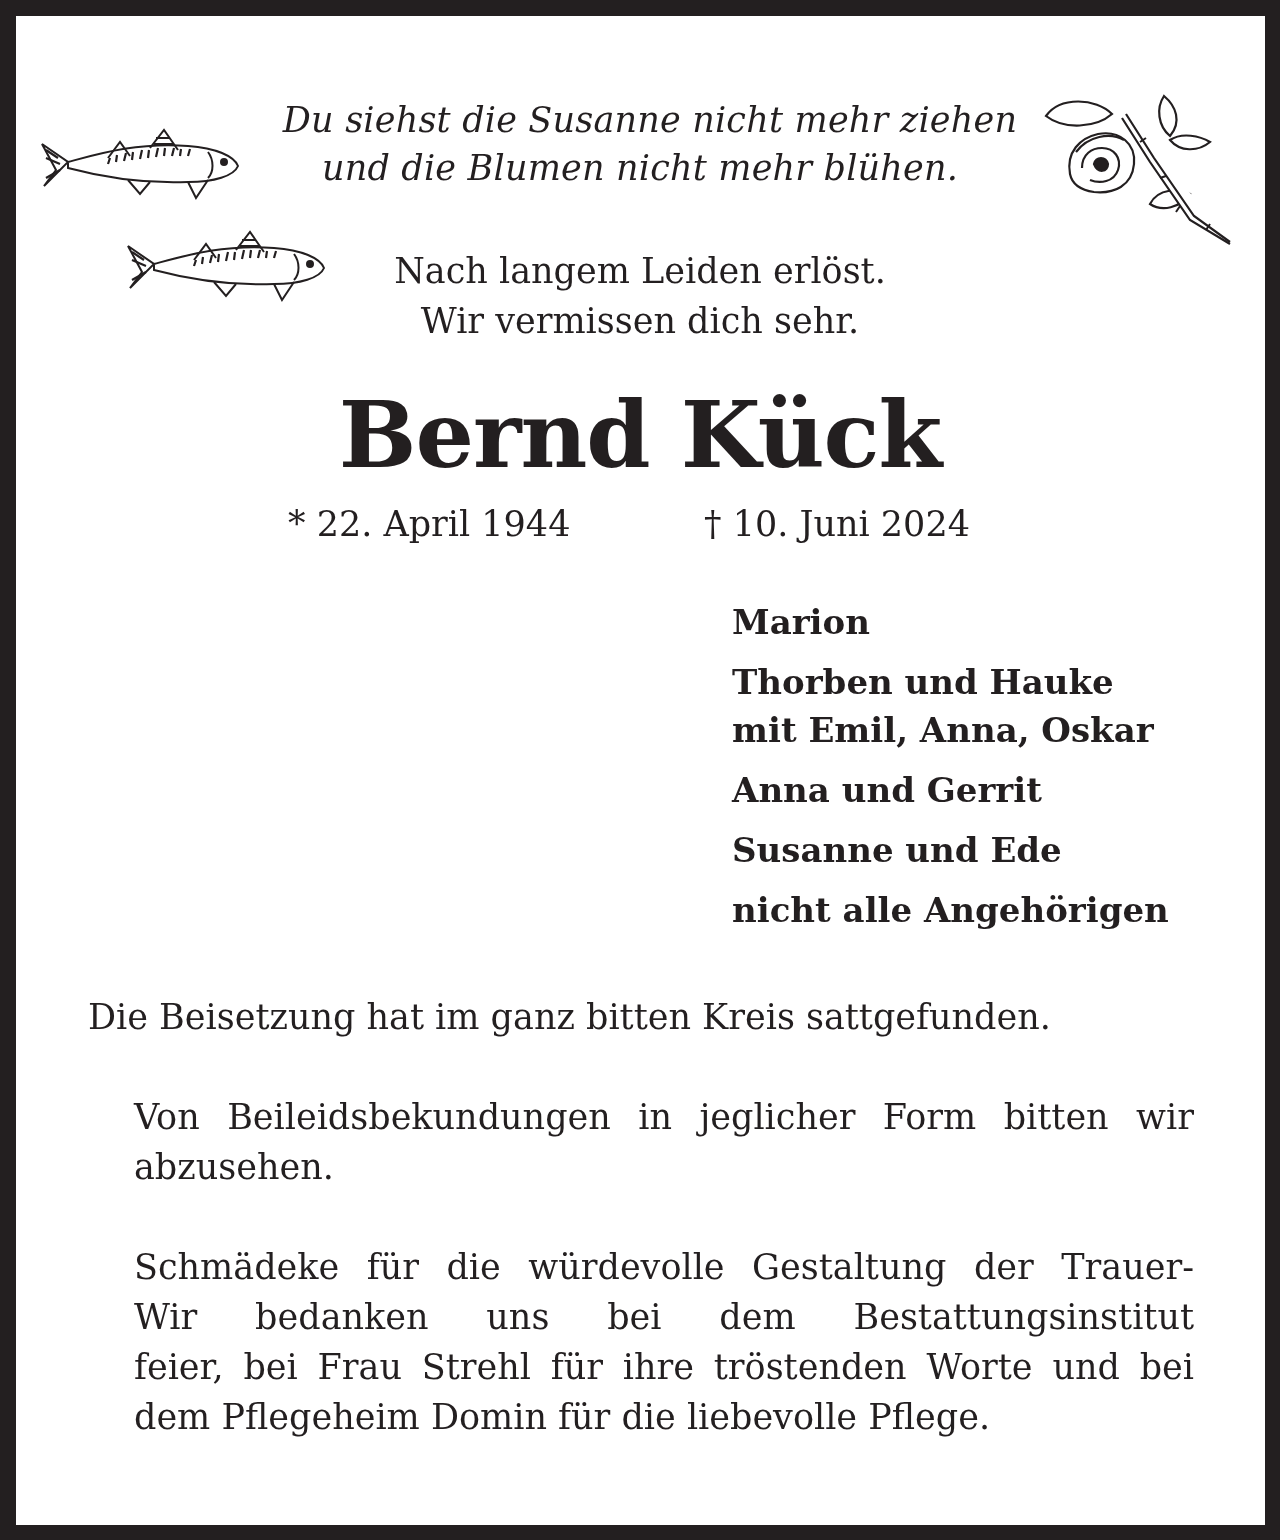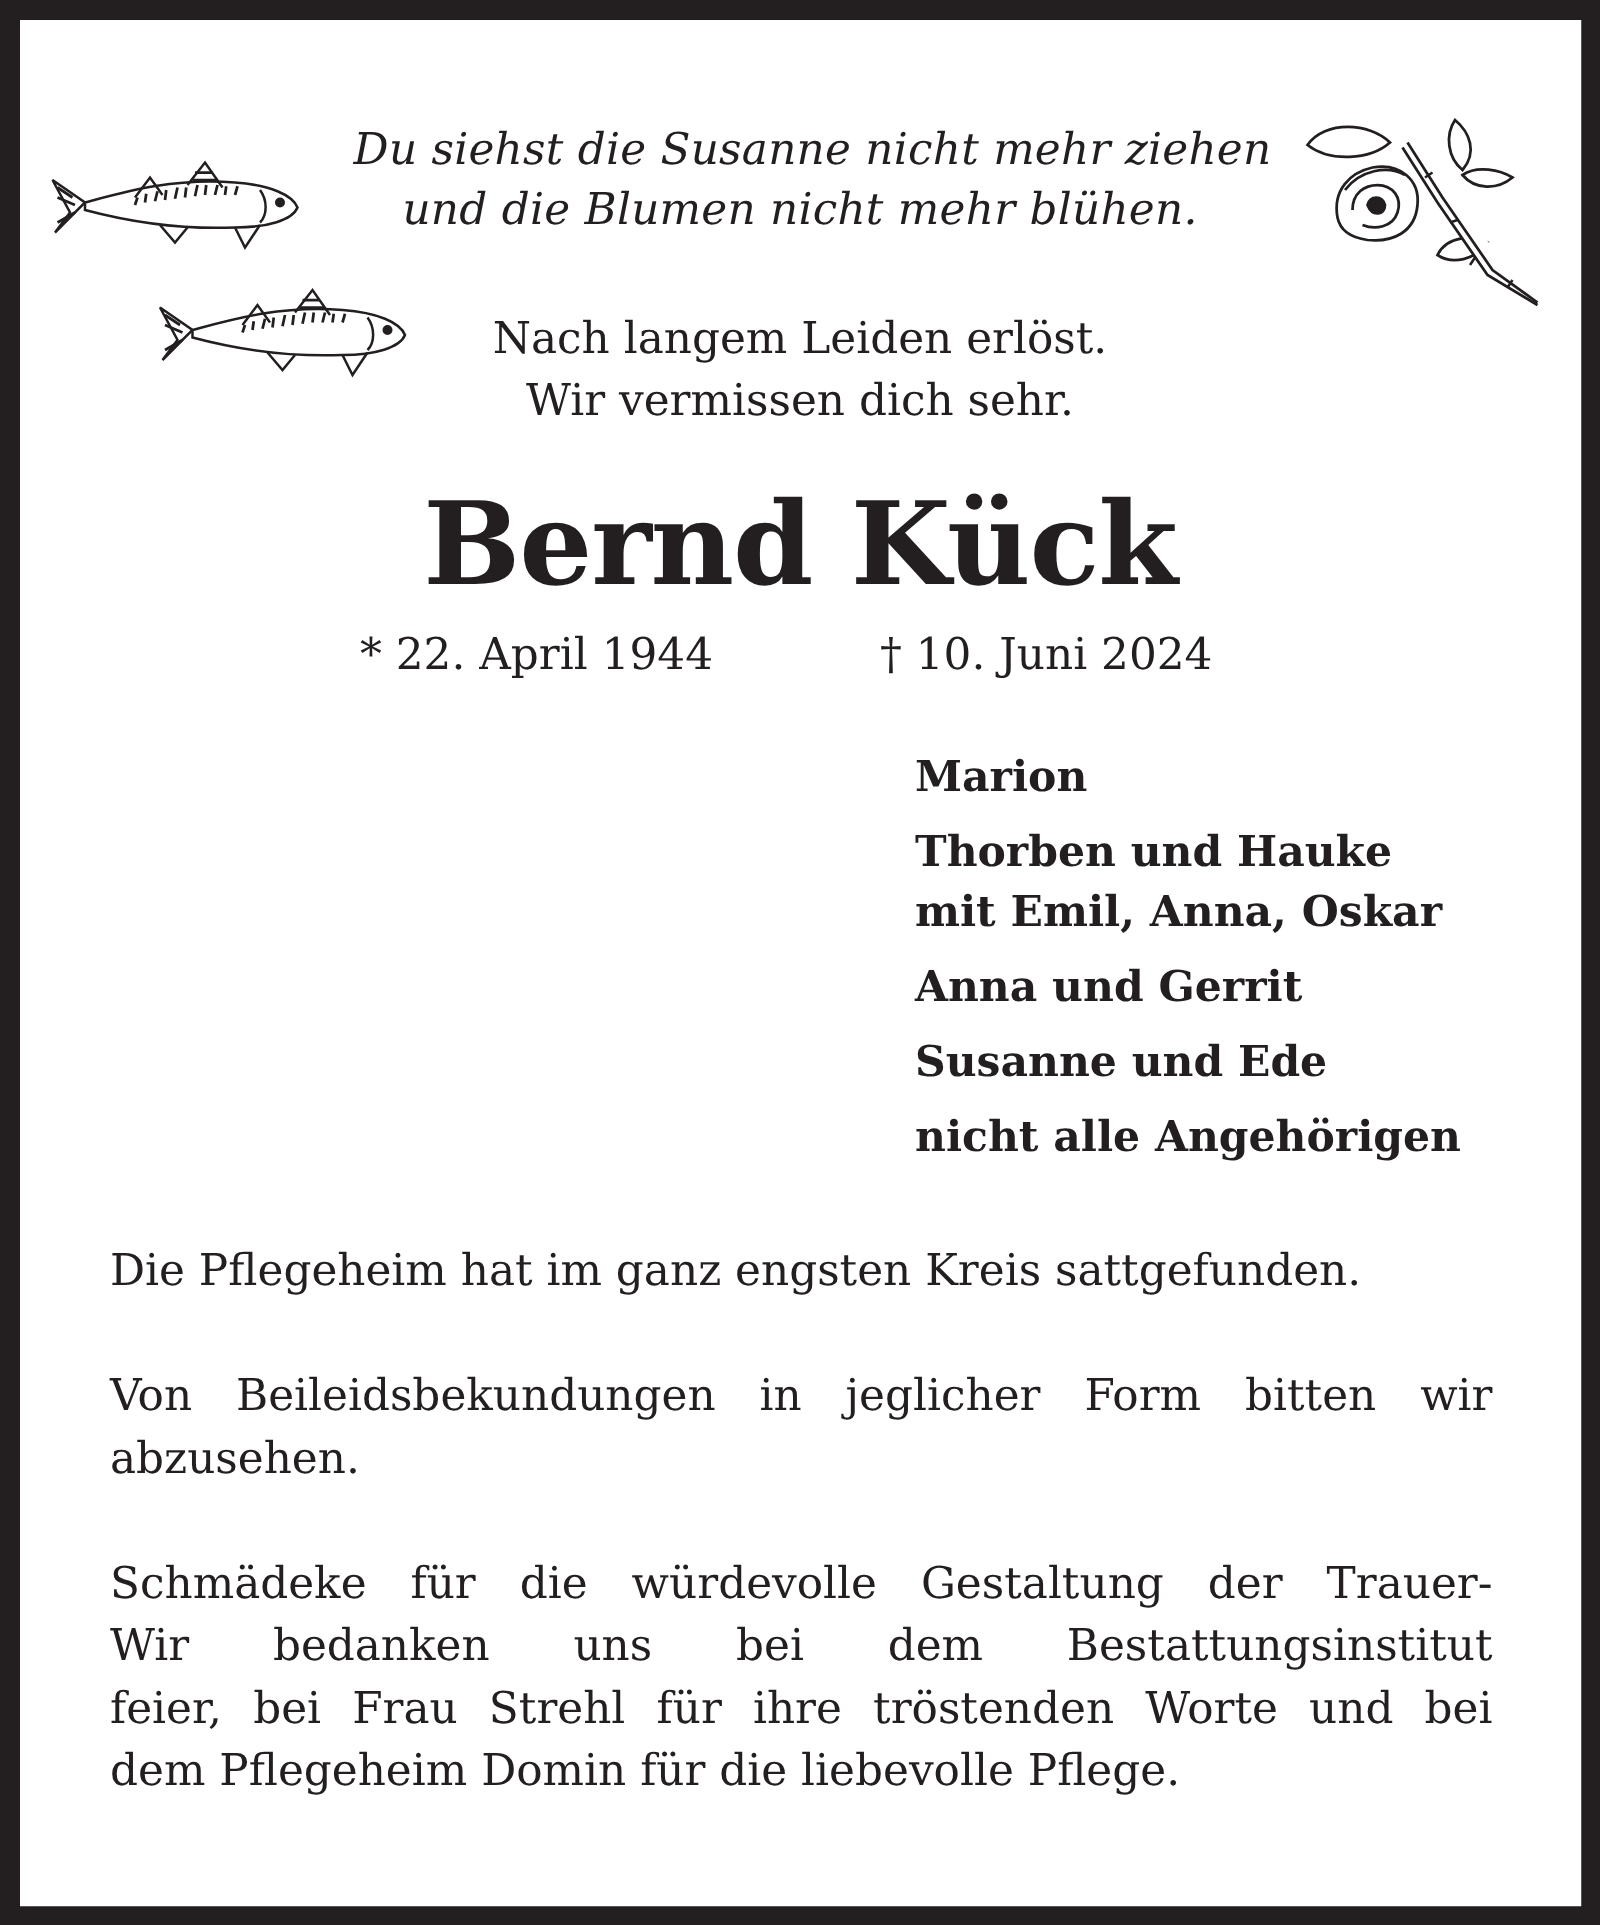--- a/index.html
+++ b/index.html
@@ -60,21 +60,21 @@
   .body-text {
     left: 88px; width: 1106px;
     font-size: 35px;
     line-height: 50px;
     text-align: justify;
     hyphens: manual;
   }
   .p1 { top: 992px; text-align: left; }
   .p2 { top: 1092px; }
   .p3 { top: 1242px; }
-  .p2 span, .p3 span { display: block; }
+  .p2 span, .p3 span { display: block; margin-left: 46px; }
   .justify-line { text-align: justify; text-align-last: justify; }
   .last-line { text-align: left; }
   .icon { position: absolute; }
 </style>
 </head>
 <body>
 
 <div class="page"></div>
 
 <svg class="icon" style="left:38px;top:128px" width="204" height="76" viewBox="0 0 204 76">
@@ -160,21 +160,21 @@
     <span>Anna und Gerrit</span>
   </div>
   <div class="grp">
     <span>Susanne und Ede</span>
   </div>
   <div class="grp">
     <span>nicht alle Angehörigen</span>
   </div>
 </div>
 
-<div class="abs body-text p1">Die Pflegeheim hat im ganz engsten Kreis sattgefunden.</div>
+<div class="abs body-text p1">Die Beisetzung hat im ganz bitten Kreis sattgefunden.</div>
 
 <div class="abs body-text p2">
   <span class="justify-line">Von Beileidsbekundungen in jeglicher Form bitten wir</span>
   <span class="last-line">abzusehen.</span>
 </div>
 
 <div class="abs body-text p3">
   <span class="justify-line">Schmädeke für die würdevolle Gestaltung der Trauer-</span>
   <span class="justify-line">Wir bedanken uns bei dem Bestattungsinstitut</span>
   <span class="justify-line">feier, bei Frau Strehl für ihre tröstenden Worte und bei</span>

